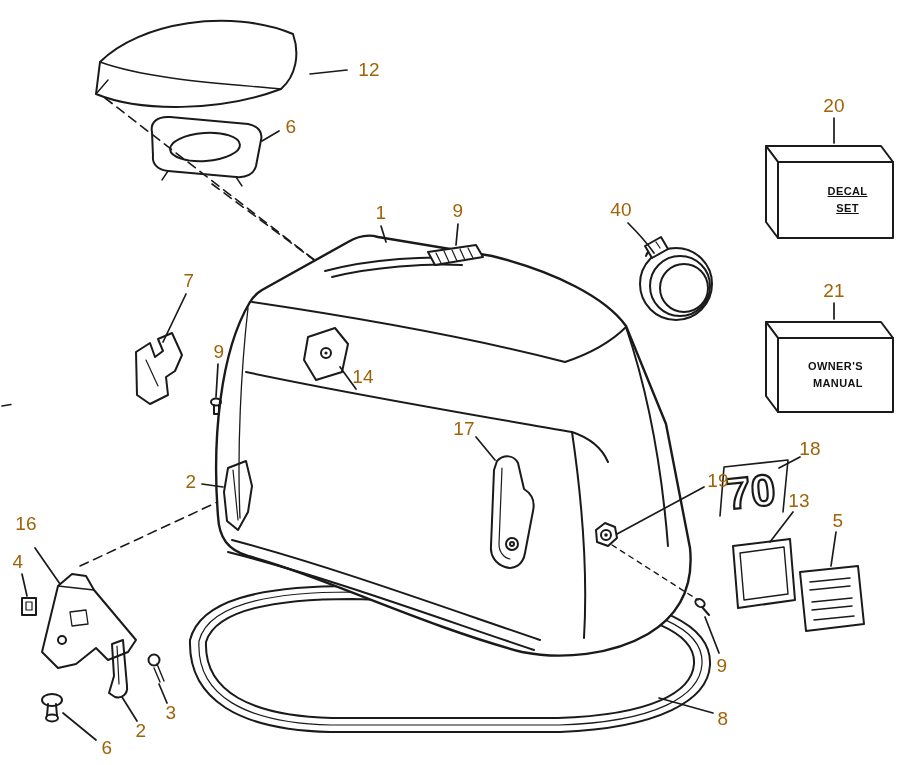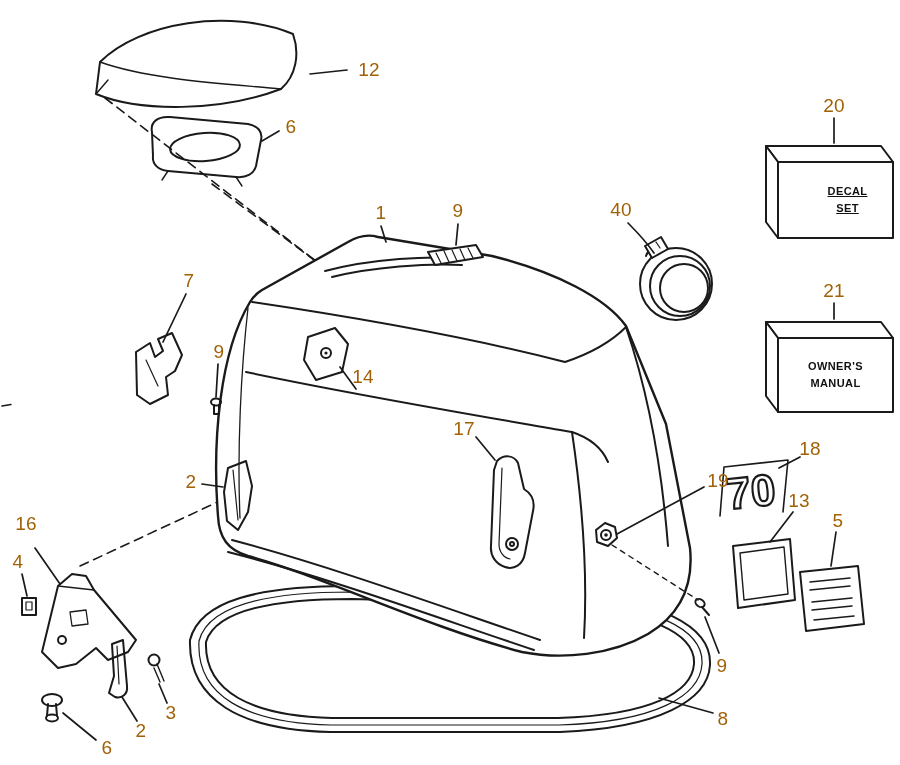--- a/index.html
+++ b/index.html
@@ -23,21 +23,21 @@
   }
   .box-label{
     position:absolute;
     display:flex;align-items:center;justify-content:center;
     text-align:center;
     font-size:11px;font-weight:bold;color:#111;
     letter-spacing:.4px;line-height:1.55;
     white-space:pre-line;
   }
   .box-label.decal{left:778px;top:162px;width:139px;height:76px;text-decoration:underline;}
-  .box-label.manual{left:778px;top:338px;width:115px;height:74px;}
+  .box-label.manual{left:778px;top:338px;width:115px;height:74px;text-align:right;}
 </style>
 </head>
 <body>
 
 <div class="stage">
 
 <svg width="900" height="765" viewBox="0 0 900 765">
   <g stroke="#1a1a1a" fill="none" stroke-width="2" stroke-linejoin="round" stroke-linecap="round">
 
     <g stroke-dasharray="9 6" stroke-width="1.6">

